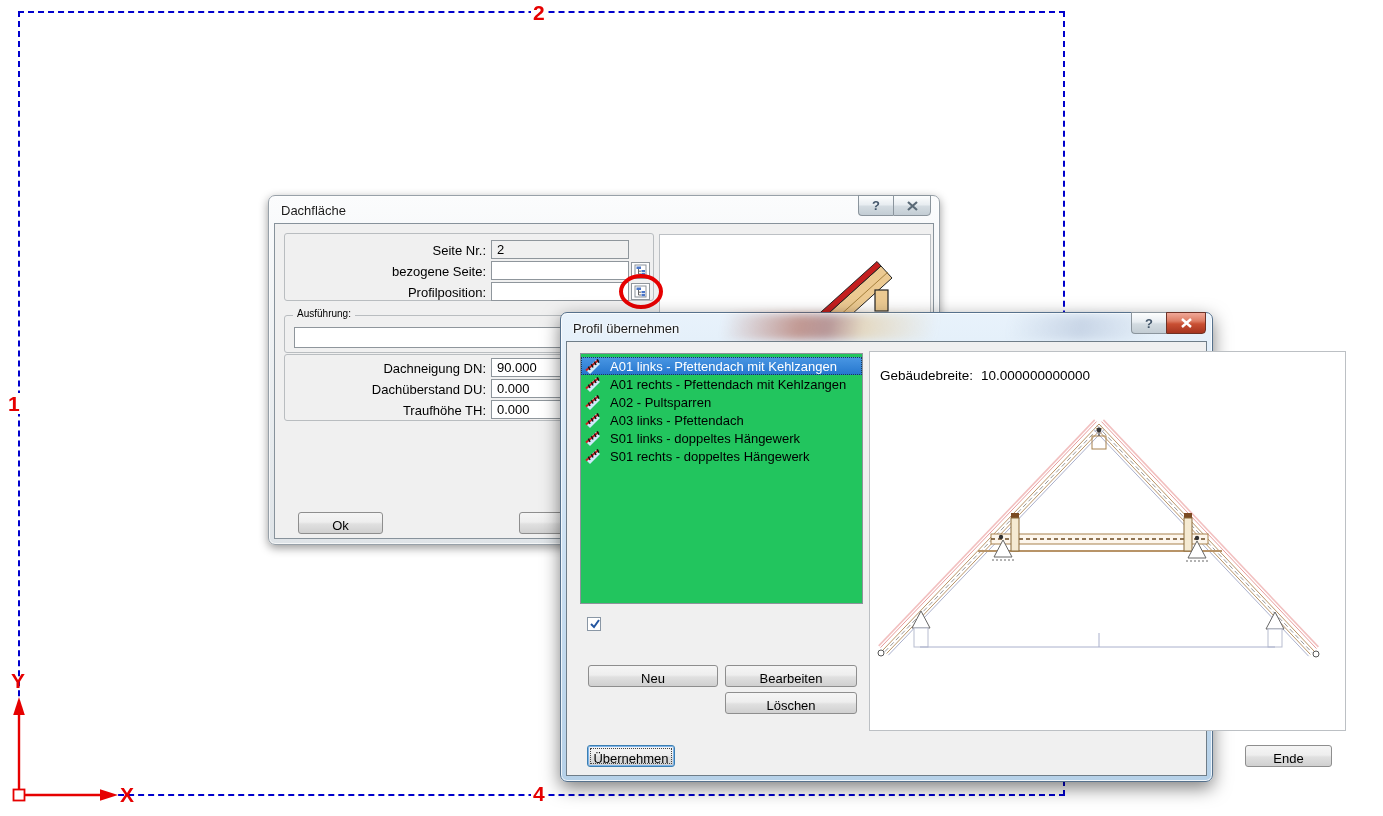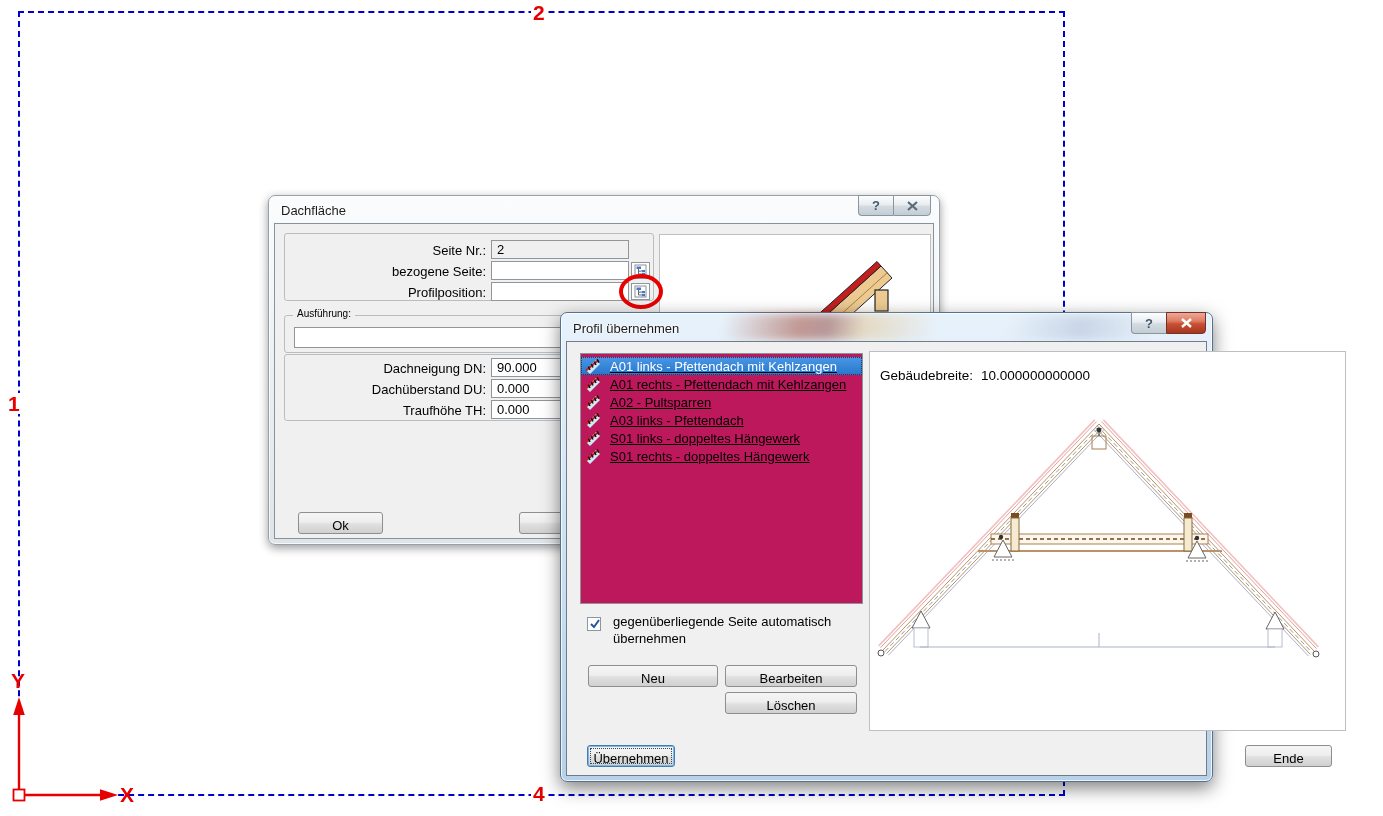--- a/index.html
+++ b/index.html
@@ -48,21 +48,21 @@
   .txtfield.gray { background:#f0f0f0; }
   .btn { position:absolute; border:1px solid #8e8e8e; border-radius:3px; font-size:13px; color:#000;
          background:linear-gradient(180deg,#f5f5f5 0%,#eeeeee 45%,#e0e0e0 55%,#d0d0d0 100%);
          display:flex; align-items:flex-end; justify-content:center; cursor:default; }
   .btn.focused { outline:1px dotted #444; outline-offset:-4px;
                  box-shadow:0 0 0 1px #7eb4ea inset; border-color:#3c7fb1; }
   .picker-btn { position:absolute; width:19px; height:17px; border:1px solid #8f969c;
                 background:#fff; display:flex; align-items:center; justify-content:center; }
   .hi-circle { position:absolute; border:4px solid #e60000; border-radius:50%; z-index:5; }
 
-  .listbox { position:absolute; background:#be185d; border:1px solid #8d939b; overflow:hidden;text-decoration:underline; }
+  .listbox { position:absolute; background:#22c55e; border:1px solid #8d939b; overflow:hidden; }
   .lrow { position:relative; height:18px; display:flex; align-items:center; font-size:13px; color:#000; }
   .lrow .licon { width:16px; height:16px; margin-left:4px; flex:0 0 16px; }
   .lrow .ltext { margin-left:9px; white-space:nowrap; }
   .lrow.selected { background:linear-gradient(180deg,#4a97e4 0%,#2576cd 100%); color:#fff;
                    outline:1px dotted #1b3a57; outline-offset:-1px; }
 
   .chk { position:absolute; width:14px; height:14px; background:#fff; border:1px solid #8a97a5; }
   .chk svg { position:absolute; left:0px; top:-1px; }
   .chk-label { position:absolute; font-size:13px; color:#000; line-height:17px; white-space:nowrap; }
 
@@ -269,24 +269,20 @@
           </svg>
           <span class="ltext">S01 rechts - doppeltes Hängewerk</span>
         </div>
       </div>
 
       <div class="chk" style="left:20px; top:275px;">
         <svg width="14" height="14" viewBox="0 0 14 14">
           <path d="M3 7 L6 10 L11 3" stroke="#2456a0" stroke-width="2" fill="none"></path>
         </svg>
       </div>
-      <div class="chk-label" style="left:46px; top:271px;">
-        <div>gegenüberliegende Seite automatisch</div>
-        <div>übernehmen</div>
-      </div>
 
       <div class="btn" style="left:21px;  top:323px; width:130px; height:22px;">
         <span>Neu</span>
       </div>
       <div class="btn" style="left:158px; top:323px; width:132px; height:22px;">
         <span>Bearbeiten</span>
       </div>
       <div class="btn" style="left:158px; top:350px; width:132px; height:22px;">
         <span>Löschen</span>
       </div>

